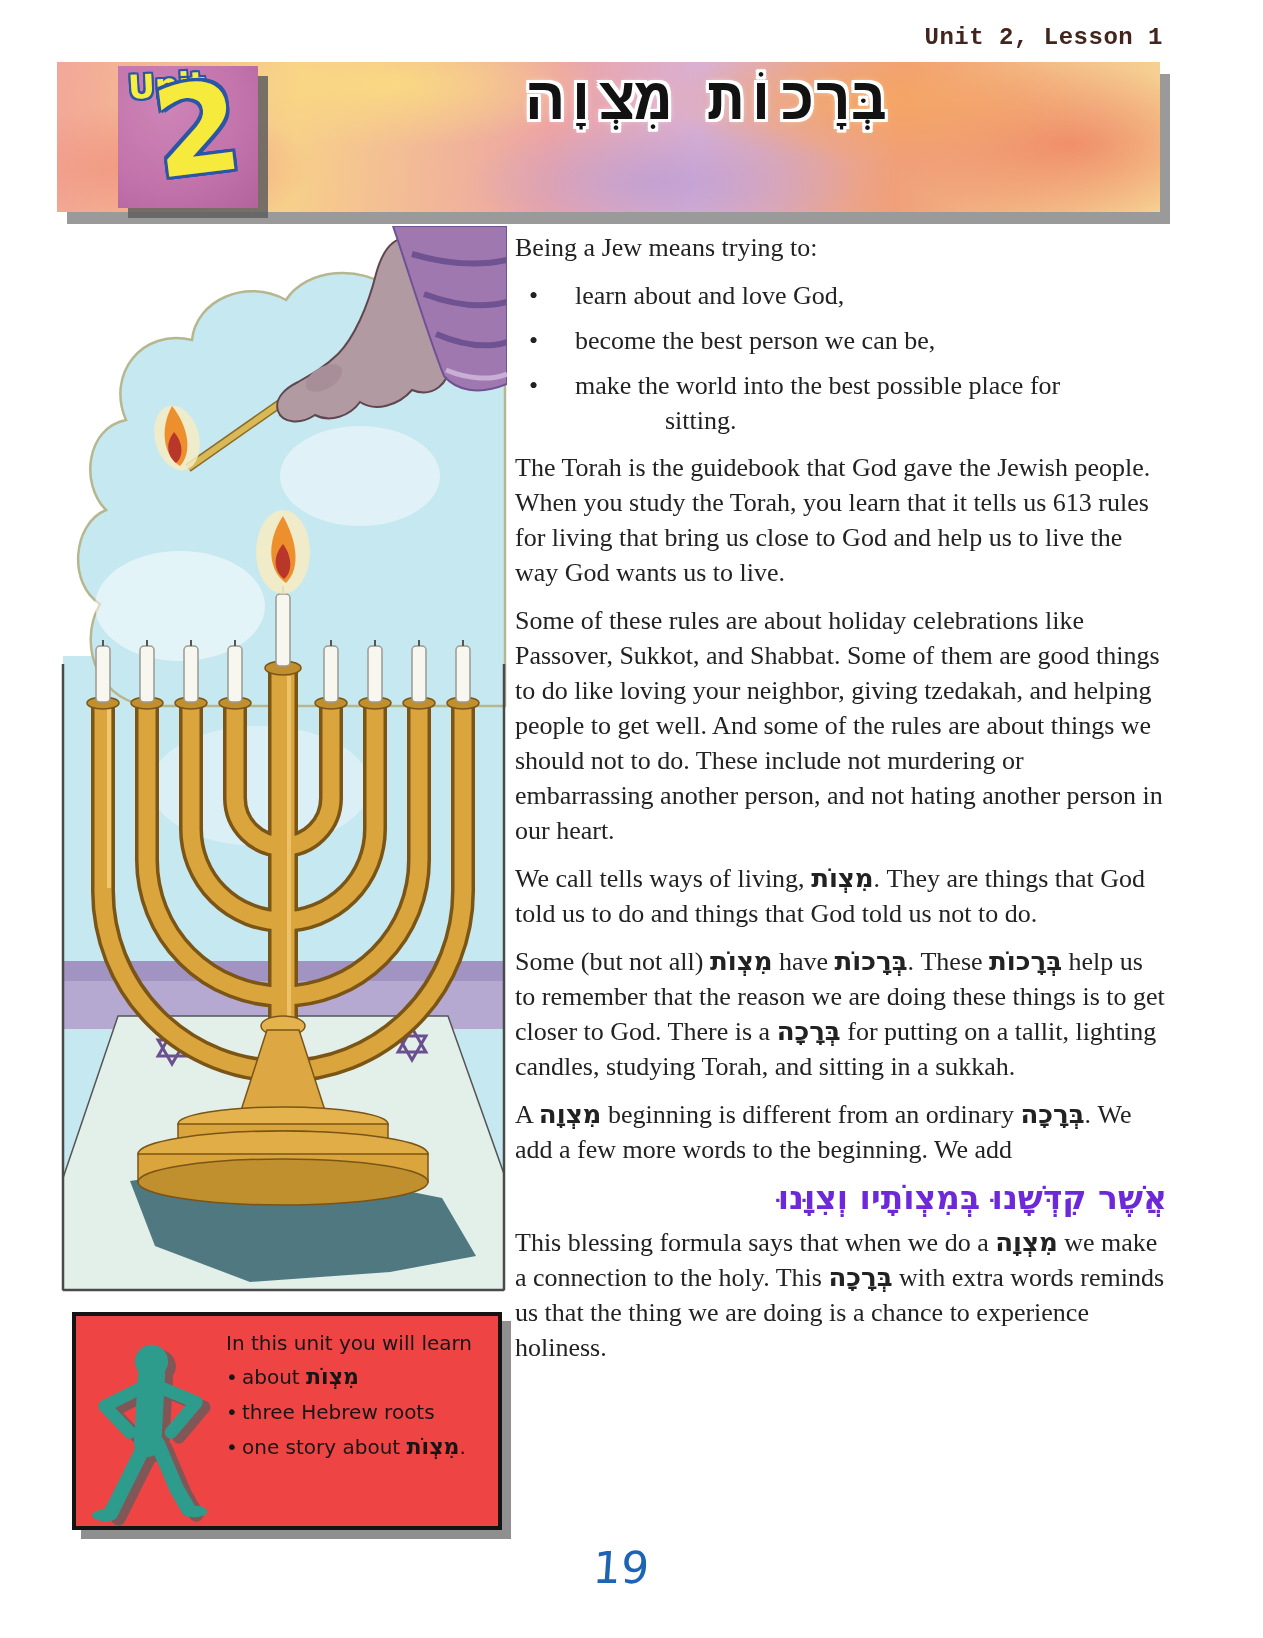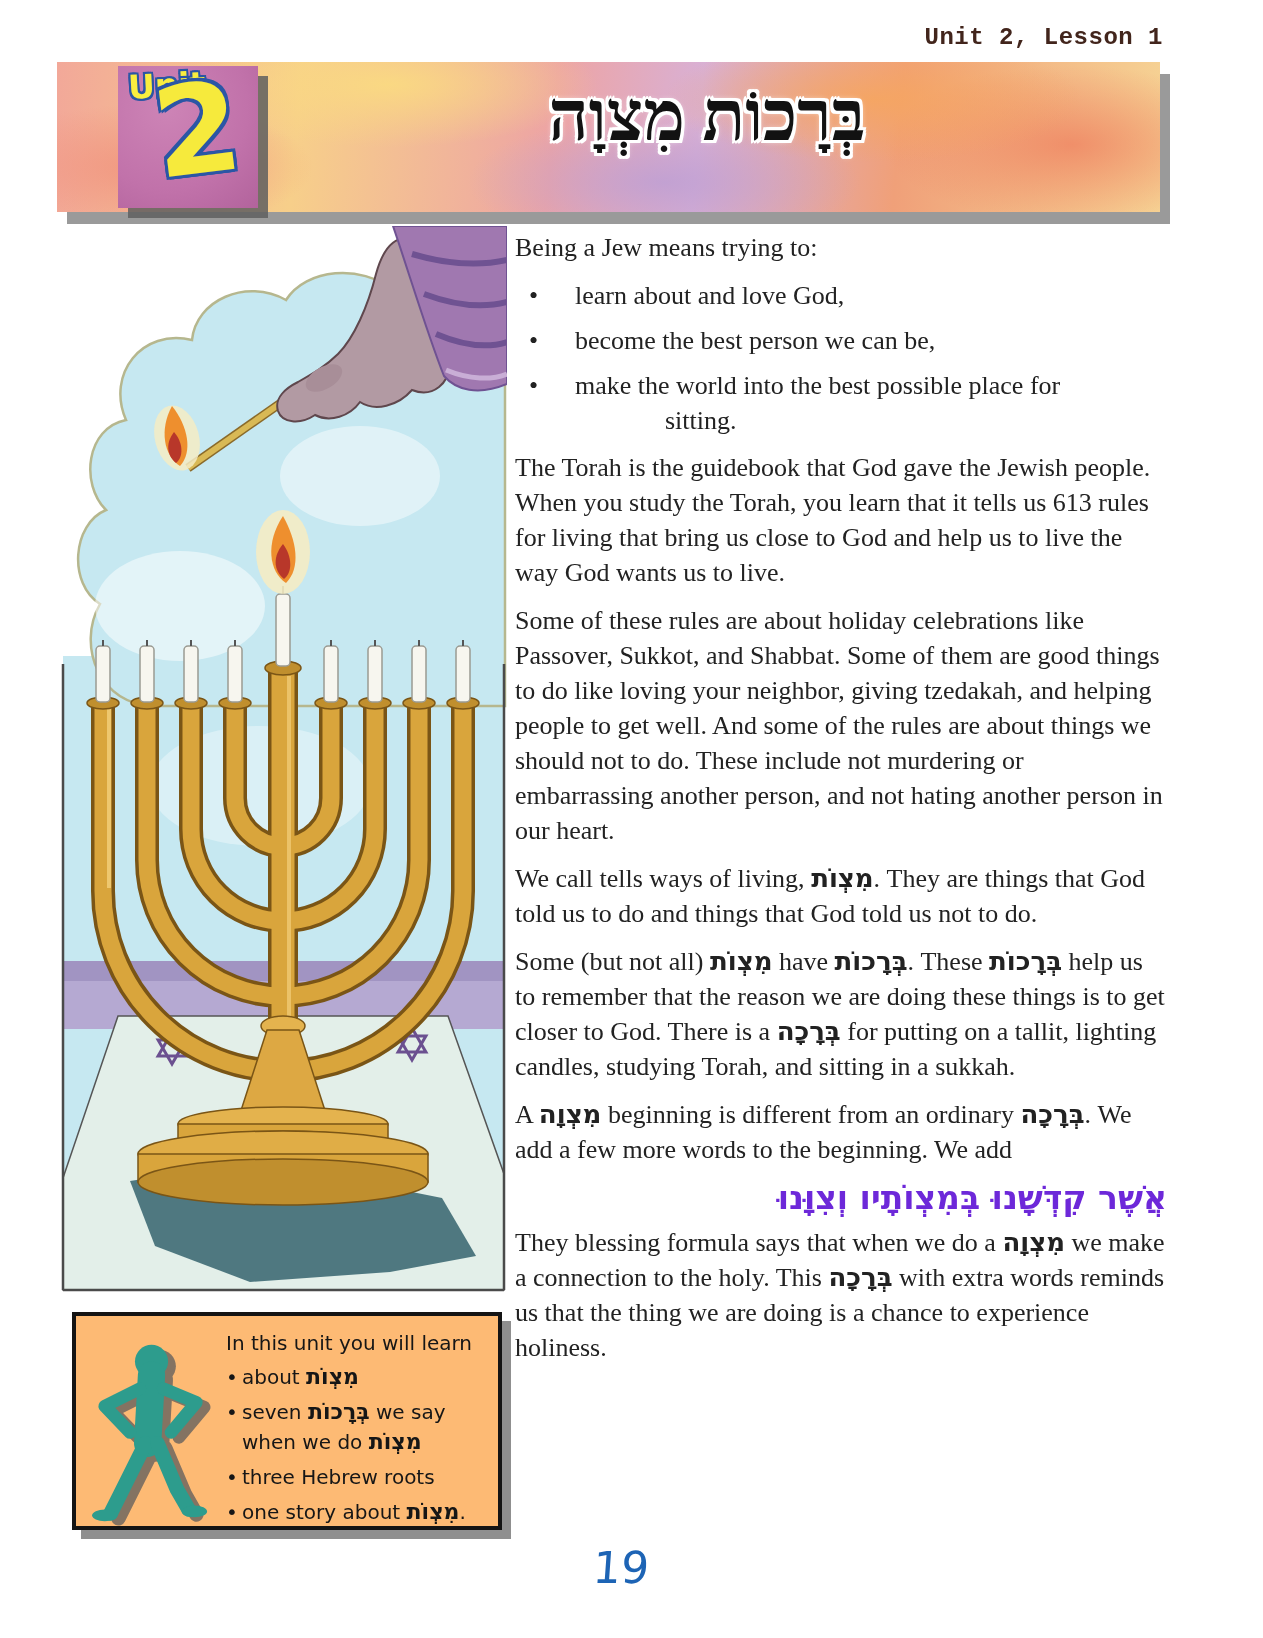--- a/index.html
+++ b/index.html
@@ -36,22 +36,22 @@
     color:#f9ee3f;transform:rotate(-3deg);
     text-shadow:-2px -2px 0 #2b56a5,2px -2px 0 #2b56a5,-2px 2px 0 #2b56a5,2px 2px 0 #2b56a5,0 -2px 0 #2b56a5,0 2px 0 #2b56a5,-2px 0 0 #2b56a5,2px 0 0 #2b56a5;
   }
   .unit-number{
     position:absolute;top:-4px;left:36px;
     font-family:"DejaVu Sans",sans-serif;font-weight:bold;font-size:124px;line-height:1.1;
     color:#f6ea3c;transform:rotate(-7deg);
     text-shadow:-3px -3px 0 #2b56a5,3px -3px 0 #2b56a5,-3px 3px 0 #2b56a5,3px 3px 0 #2b56a5,0 -3px 0 #2b56a5,0 3px 0 #2b56a5,-3px 0 0 #2b56a5,3px 0 0 #2b56a5;
   }
   .banner-title{
-    position:absolute;left:360px;top:8px;width:580px;text-align:center;
-    font-family:Liberation Serif, serif;font-weight:bold;font-size:70px;line-height:1.35;
+    position:absolute;left:360px;top:1px;width:580px;text-align:center;
+    font-family:Liberation Mono, monospace;font-weight:bold;font-size:60px;line-height:1.35;
     color:#121212;direction:rtl;
     text-shadow:-3px -3px 0 #fff,3px -3px 0 #fff,-3px 3px 0 #fff,3px 3px 0 #fff,0 -3px 0 #fff,0 3px 0 #fff,-3px 0 0 #fff,3px 0 0 #fff,0 0 7px #fff;
   }
   
   .illustration{position:absolute;left:60px;top:226px;width:447px;height:1067px;}
   
   .textcol{
     position:absolute;left:515px;top:230px;width:652px;
     font-size:26px;line-height:35px;color:#222;
   }
@@ -61,21 +61,21 @@
   ul.bullets li{position:relative;padding-left:60px;margin-bottom:10px;}
   ul.bullets li::before{content:"\2022";position:absolute;left:14px;top:0;}
   ul.bullets .cont{display:block;margin-left:90px;}
   .formula{
     text-align:right;font-family:"DejaVu Sans",sans-serif;font-weight:bold;
     font-size:33px;margin:2px 0 10px 0;direction:rtl;color:#6d28d9;
   }
   
   .learn-box{
     position:absolute;left:72px;top:1312px;width:422px;height:210px;
-    background:#fdba74;border:4px solid #141414;box-shadow:9px 9px 0 #8f8f8f;
+    background:#ef4444;border:4px solid #141414;box-shadow:9px 9px 0 #8f8f8f;
   }
   .learn-figure{position:absolute;left:-16px;top:22px;width:185px;height:190px;}
   .learn-text{
     position:absolute;left:150px;top:12px;width:266px;
     font-family:"DejaVu Sans",sans-serif;font-size:20px;line-height:30px;color:#161616;
   }
   .learn-title{margin-bottom:4px;}
   .learn-item{position:relative;padding-left:16px;margin-bottom:5px;}
   .learn-item::before{content:"\2022";position:absolute;left:0;top:0;}
   .learn-text .heb{font-size:22px;}
@@ -237,21 +237,21 @@
     <span>We call tells ways of living, </span><span class="heb">מִצְוֹת</span><span>. They are things that God told us to do and things that God told us not to do.</span>
   </p>
   <p>
     <span>Some (but not all) </span><span class="heb">מִצְוֹת</span><span> have </span><span class="heb">בְּרָכוֹת</span><span>. These </span><span class="heb">בְּרָכוֹת</span><span> help us to remember that the reason we are doing these things is to get closer to God. There is a </span><span class="heb">בְּרָכָה</span><span> for putting on a tallit, lighting candles, studying Torah, and sitting in a sukkah.</span>
   </p>
   <p>
     <span>A </span><span class="heb">מִצְוָה</span><span> beginning is different from an ordinary </span><span class="heb">בְּרָכָה</span><span>. We add a few more words to the beginning. We add</span>
   </p>
   <div class="formula">אֲשֶׁר קִדְּשָׁנוּ בְּמִצְוֹתָיו וְצִוָּנוּ</div>
   <p>
-    <span>They blessing formula says that when we do a </span><span class="heb">מִצְוָה</span><span> we make a connection to the holy. This </span><span class="heb">בְּרָכָה</span><span> with extra words reminds us that the thing we are doing is a chance to experience holiness.</span>
+    <span>This blessing formula says that when we do a </span><span class="heb">מִצְוָה</span><span> we make a connection to the holy. This </span><span class="heb">בְּרָכָה</span><span> with extra words reminds us that the thing we are doing is a chance to experience holiness.</span>
   </p>
 </div>
 
 <div class="learn-box">
   <svg class="learn-figure" viewBox="0 0 150 195" xmlns="http://www.w3.org/2000/svg">
     <g transform="translate(8,5)" opacity="0.75">
       <circle cx="74" cy="24" r="17" fill="#5c5c5c"></circle>
       <path d="M 74,38 L 70,108" stroke="#5c5c5c" stroke-width="28" stroke-linecap="round" fill="none"></path>
       <path d="M 62,52 L 26,70 L 52,97" stroke="#5c5c5c" stroke-width="13" stroke-linecap="round" stroke-linejoin="round" fill="none"></path>
       <path d="M 86,52 L 120,66 L 94,97" stroke="#5c5c5c" stroke-width="13" stroke-linecap="round" stroke-linejoin="round" fill="none"></path>
@@ -268,23 +268,20 @@
       <ellipse cx="26" cy="182" rx="13" ry="6" fill="#2d9c8d"></ellipse>
       <ellipse cx="118" cy="178" rx="13" ry="6" fill="#2d9c8d"></ellipse>
     </g>
   </svg>
   <div class="learn-text">
     <div class="learn-title">In this unit you will learn</div>
     <div class="learn-item">
       <span>about </span><span class="heb">מִצְוֹת</span><span></span>
     </div>
     <div class="learn-item">
-      <span>seven </span><span class="heb">בְּרָכוֹת</span><span> we say when we do </span><span class="heb">מִצְוֹת</span><span></span>
-    </div>
-    <div class="learn-item">
       <span>three Hebrew roots</span>
     </div>
     <div class="learn-item">
       <span>one story about </span><span class="heb">מִצְוֹת</span><span>.</span>
     </div>
   </div>
 </div>
 
 <div class="page-number">19</div>
 

